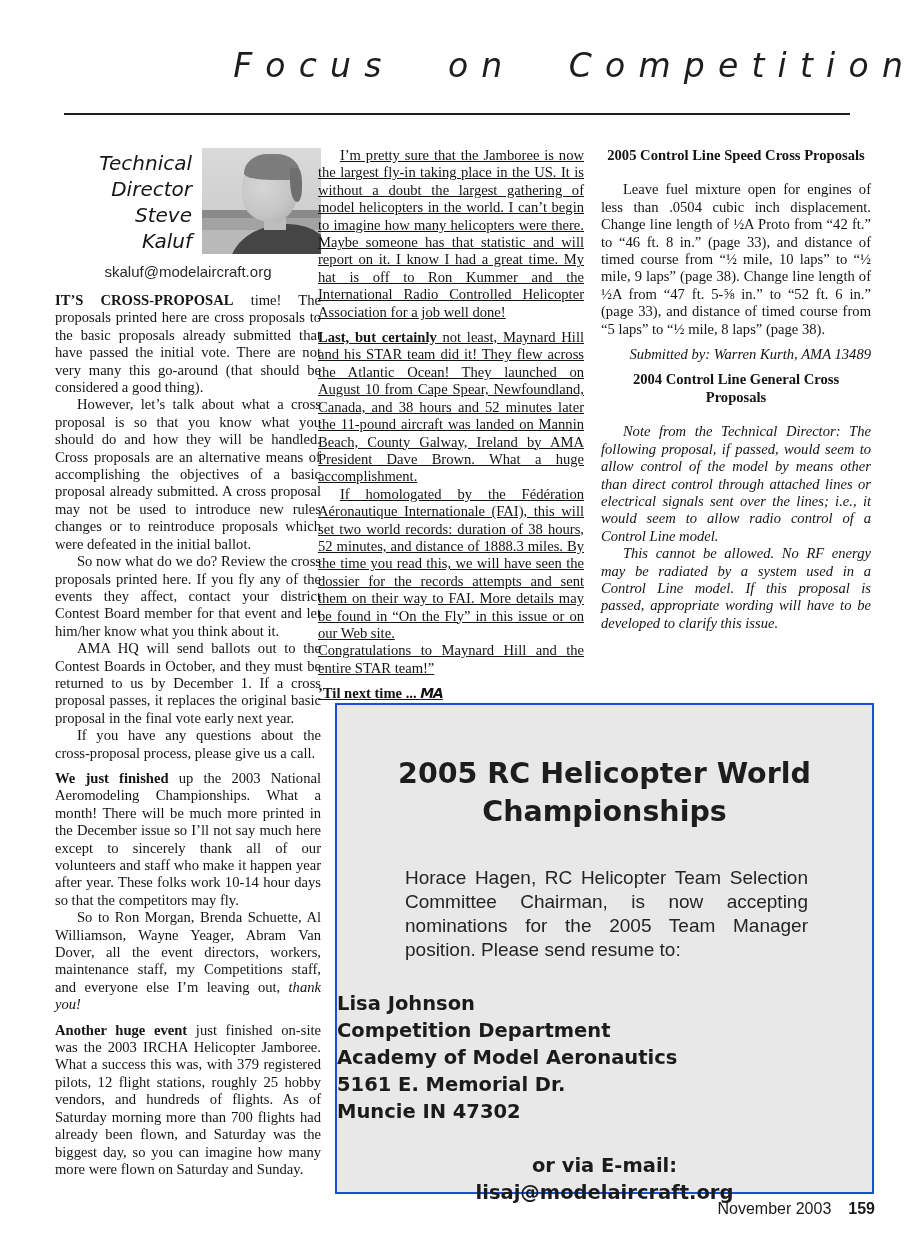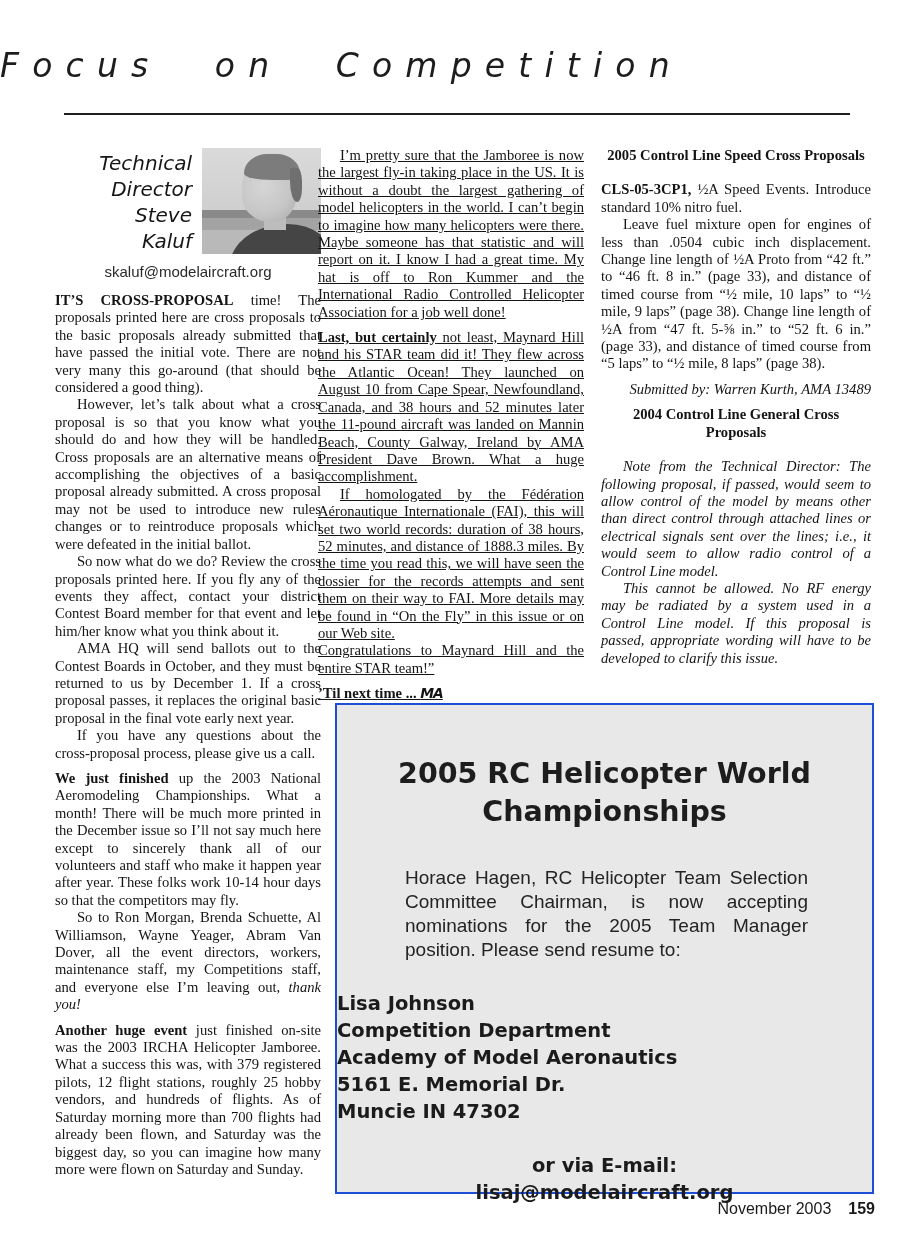--- a/index.html
+++ b/index.html
@@ -1,19 +1,19 @@
 <!DOCTYPE html>
 <html><head>
 <meta charset="utf-8">
 <style>
   html,body{margin:0;padding:0;background:#fff;}
   .page{position:relative;width:916px;height:1245px;background:#ffffff;overflow:hidden;
         font-family:"Liberation Serif","DejaVu Serif",serif;color:#141414;}
   
-  .masthead{position:absolute;top:46px;left:0;width:916px;text-align:left;
+  .masthead{position:absolute;top:46px;left:0;width:916px;text-align:right;
             font-family:"DejaVu Sans",sans-serif;font-style:italic;font-size:33px;
             letter-spacing:0.40em;word-spacing:0.9em;color:#1d1d1d;white-space:nowrap;}
   .rule{position:absolute;top:113px;left:64px;width:786px;height:2px;background:#1f1f1f;}
   
   .author{position:absolute;left:55px;top:148px;width:266px;}
   .author-flex{display:flex;}
   .author-names{flex:1;text-align:right;padding:2px 10px 0 0;
                 font-family:"DejaVu Sans",sans-serif;font-style:italic;
                 font-size:20px;line-height:26px;color:#161616;}
   
@@ -108,21 +108,20 @@
     </div>
   <div class="col col-mid">
       <div class="para indent"><span>I’m pretty sure that the Jamboree is now the largest fly-in taking place in the US. It is without a doubt the largest gathering of model helicopters in the world. I can’t begin to imagine how many helicopters were there. Maybe someone has that statistic and will report on it. I know I had a great time. My hat is off to Ron Kummer and the International Radio Controlled Helicopter Association for a job well done!</span></div>
       <div class="para gap"><span class="b">Last, but certainly</span><span> not least, Maynard Hill and his STAR team did it! They flew across the Atlantic Ocean! They launched on August 10 from Cape Spear, Newfoundland, Canada, and 38 hours and 52 minutes later the 11-pound aircraft was landed on Mannin Beach, County Galway, Ireland by AMA President Dave Brown. What a huge accomplishment.</span></div>
       <div class="para indent"><span>If homologated by the Fédération Aéronautique Internationale (FAI), this will set two world records: duration of 38 hours, 52 minutes, and distance of 1888.3 miles. By the time you read this, we will have seen the dossier for the records attempts and sent them on their way to FAI. More details may be found in “On the Fly” in this issue or on our Web site.</span></div>
       <div class="para"><span>Congratulations to Maynard Hill and the entire STAR team!”</span></div>
       <div class="para signoff gap"><span class="b">’Til next time ... </span><span class="ma">MA</span></div>
     </div>
   <div class="col col-right">
       <div class="para heading"><span>2005 Control Line Speed Cross Proposals</span></div>
-      <div class="para"><span class="b">CLS-05-3CP1,</span><span> ½A Speed Events. Introduce standard 10% nitro fuel.</span></div>
       <div class="para indent"><span>Leave fuel mixture open for engines of less than .0504 cubic inch displacement. Change line length of ½A Proto from “42 ft.” to “46 ft. 8 in.” (page 33), and distance of timed course from “½ mile, 10 laps” to “½ mile, 9 laps” (page 38). Change line length of ½A from “47 ft. 5-⅝ in.” to “52 ft. 6 in.” (page 33), and distance of timed course from “5 laps” to “½ mile, 8 laps” (page 38).</span></div>
       <div class="para byline gap"><span class="i">Submitted by: Warren Kurth, AMA 13489</span></div>
       <div class="para heading gap"><span>2004 Control Line General Cross Proposals</span></div>
       <div class="para indent"><span class="i">Note from the Technical Director: The following proposal, if passed, would seem to allow control of the model by means other than direct control through attached lines or electrical signals sent over the lines; i.e., it would seem to allow radio control of a Control Line model.</span></div>
       <div class="para indent"><span class="i">This cannot be allowed. No RF energy may be radiated by a system used in a Control Line model. If this proposal is passed, appropriate wording will have to be developed to clarify this issue.</span></div>
     </div>
 
   <div class="box">
     <div class="box-title">2005 RC Helicopter World Championships</div>
     <div class="box-body">Horace Hagen, RC Helicopter Team Selection Committee Chairman, is now accepting nominations for the 2005 Team Manager position. Please send resume to:</div>

